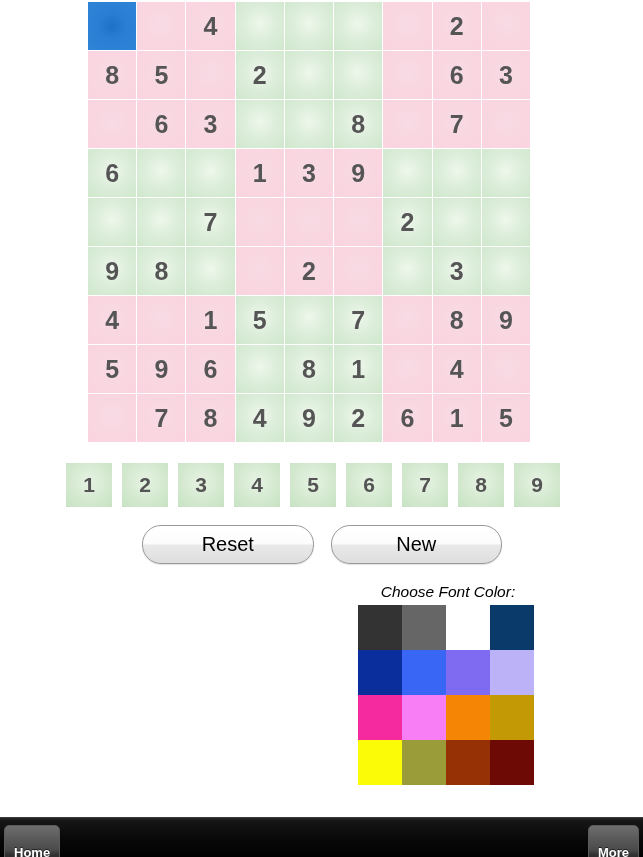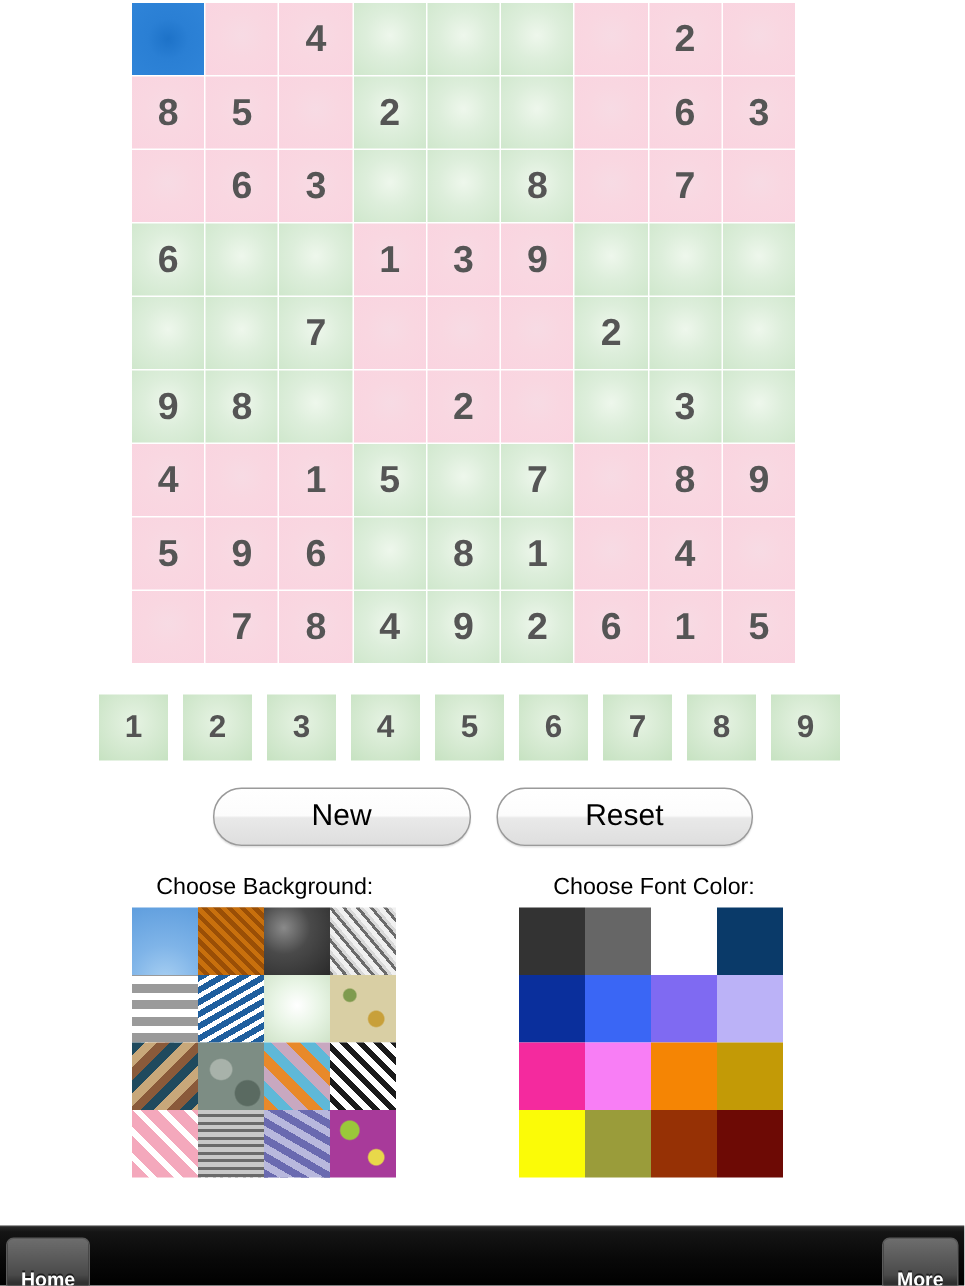--- a/index.html
+++ b/index.html
@@ -72,21 +72,21 @@
     border: 1px solid #9a9a9a;
     border-radius: 19px;
     background: linear-gradient(to bottom, #ffffff 0%, #fcfcfc 48%, #e9e9e9 52%, #dedede 100%);
     box-shadow: 0 1px 1px rgba(0,0,0,0.12);
     user-select: none;
   }
 
   
   .chooser { position: absolute; top: 583px; }
   #bg-chooser  { left: 88px;  width: 180px; }
-  #fc-chooser  { left: 346px; width: 180px; }
+  #fc-chooser  { left: 358px; width: 180px; font-style: italic; }
   .chooser-title {
     text-align: center; font-size: 15.5px; color: #000;
     margin: 0 0 4px 0; white-space: nowrap;
   }
   #bg-chooser .chooser-title { margin-left: -3px; }
   .swatch-grid {
     display: grid;
     grid-template-columns: repeat(4, 44px);
     grid-template-rows: repeat(4, 45px);
     width: 176px;
@@ -373,45 +373,24 @@
       <div class="numkey">3</div>
       <div class="numkey">4</div>
       <div class="numkey">5</div>
       <div class="numkey">6</div>
       <div class="numkey">7</div>
       <div class="numkey">8</div>
       <div class="numkey">9</div>
     </div>
 
   <div id="actions">
+    <div class="actbtn">Reset</div>
     <div class="actbtn">New</div>
-    <div class="actbtn">Reset</div>
   </div>
 
-  <div class="chooser" id="bg-chooser">
-    <div class="chooser-title">Choose Background:</div>
-    <div class="swatch-grid" id="bg-swatches">
-        <div class="swatch" style="background: radial-gradient(circle at 50% 110%, rgb(169, 208, 242) 0%, rgb(127, 180, 232) 45%, rgb(95, 158, 222) 100%);"></div>
-        <div class="swatch" style="background: repeating-linear-gradient(45deg, rgb(200, 112, 13) 0px, rgb(200, 112, 13) 3px, rgb(154, 79, 6) 3px, rgb(154, 79, 6) 6px), radial-gradient(circle, rgb(224, 138, 33), rgb(154, 79, 6));"></div>
-        <div class="swatch" style="background: radial-gradient(circle at 30% 30%, rgb(138, 138, 138) 0%, rgb(74, 74, 74) 40%, rgb(42, 42, 42) 100%);"></div>
-        <div class="swatch" style="background: repeating-linear-gradient(50deg, rgb(107, 107, 107) 0px, rgb(107, 107, 107) 2px, rgb(216, 216, 216) 2px, rgb(216, 216, 216) 4px, rgb(240, 240, 240) 4px, rgb(240, 240, 240) 7px);"></div>
-        <div class="swatch" style="background: repeating-linear-gradient(0deg, rgb(154, 154, 154) 0px, rgb(154, 154, 154) 6px, rgb(255, 255, 255) 6px, rgb(255, 255, 255) 11px), repeating-linear-gradient(90deg, rgb(125, 125, 125) 0px, rgb(125, 125, 125) 6px, transparent 6px, transparent 11px);"></div>
-        <div class="swatch" style="background: repeating-linear-gradient(150deg, rgb(31, 95, 158) 0px, rgb(31, 95, 158) 4px, rgb(255, 255, 255) 4px, rgb(255, 255, 255) 7px), repeating-linear-gradient(30deg, rgb(45, 118, 189) 0px, rgb(45, 118, 189) 4px, transparent 4px, transparent 7px);"></div>
-        <div class="swatch" style="background: radial-gradient(circle at 50% 45%, rgb(255, 255, 255) 0%, rgb(233, 245, 230) 45%, rgb(207, 227, 200) 100%);"></div>
-        <div class="swatch" style="background: radial-gradient(circle at 70% 65%, rgb(200, 160, 58) 0px, rgb(200, 160, 58) 5px, transparent 6px), radial-gradient(circle at 30% 30%, rgb(127, 155, 78) 0px, rgb(127, 155, 78) 4px, transparent 5px), linear-gradient(rgb(217, 207, 164), rgb(217, 207, 164));"></div>
-        <div class="swatch" style="background: repeating-linear-gradient(135deg, rgb(31, 74, 94) 0px, rgb(31, 74, 94) 6px, rgb(200, 168, 122) 6px, rgb(200, 168, 122) 12px, rgb(138, 90, 58) 12px, rgb(138, 90, 58) 18px);"></div>
-        <div class="swatch" style="background: radial-gradient(at 35% 40%, rgb(168, 178, 170) 0px, rgb(168, 178, 170) 7px, transparent 8px), radial-gradient(at 75% 75%, rgb(90, 106, 97) 0px, rgb(90, 106, 97) 8px, transparent 9px), linear-gradient(rgb(125, 141, 132), rgb(125, 141, 132));"></div>
-        <div class="swatch" style="background: repeating-linear-gradient(45deg, rgb(232, 137, 42) 0px, rgb(232, 137, 42) 7px, rgb(95, 184, 216) 7px, rgb(95, 184, 216) 14px, rgb(200, 168, 192) 14px, rgb(200, 168, 192) 21px);"></div>
-        <div class="swatch" style="background: repeating-linear-gradient(45deg, rgb(255, 255, 255) 0px, rgb(255, 255, 255) 4px, rgb(26, 26, 26) 4px, rgb(26, 26, 26) 8px), repeating-linear-gradient(-45deg, rgb(216, 216, 216) 0px, rgb(216, 216, 216) 4px, transparent 4px, transparent 8px);"></div>
-        <div class="swatch" style="background: repeating-linear-gradient(45deg, rgb(244, 168, 188) 0px, rgb(244, 168, 188) 8px, rgb(255, 255, 255) 8px, rgb(255, 255, 255) 12px), radial-gradient(circle, rgb(232, 105, 127) 0px, rgb(232, 105, 127) 4px, transparent 5px);"></div>
-        <div class="swatch" style="background: repeating-linear-gradient(0deg, rgb(106, 106, 106) 0px, rgb(106, 106, 106) 2px, rgb(200, 200, 200) 2px, rgb(200, 200, 200) 5px), repeating-linear-gradient(90deg, rgb(106, 106, 106) 0px, rgb(106, 106, 106) 2px, transparent 2px, transparent 5px);"></div>
-        <div class="swatch" style="background: repeating-linear-gradient(30deg, rgb(106, 106, 176) 0px, rgb(106, 106, 176) 5px, rgb(184, 184, 221) 5px, rgb(184, 184, 221) 10px), repeating-linear-gradient(-60deg, rgb(63, 63, 138) 0px, rgb(63, 63, 138) 5px, transparent 5px, transparent 12px);"></div>
-        <div class="swatch" style="background: radial-gradient(circle at 30% 30%, rgb(154, 200, 58) 0px, rgb(154, 200, 58) 6px, transparent 7px), radial-gradient(circle at 70% 70%, rgb(232, 216, 74) 0px, rgb(232, 216, 74) 5px, transparent 6px), linear-gradient(rgb(168, 58, 154), rgb(168, 58, 154));"></div>
-      </div>
-  </div>
 
   <div class="chooser" id="fc-chooser">
     <div class="chooser-title">Choose Font Color:</div>
     <div class="swatch-grid" id="fc-swatches">
         <div class="color-swatch" style="background: rgb(51, 51, 51);"></div>
         <div class="color-swatch" style="background: rgb(102, 102, 102);"></div>
         <div class="color-swatch" style="background: rgb(255, 255, 255);"></div>
         <div class="color-swatch" style="background: rgb(10, 58, 105);"></div>
         <div class="color-swatch" style="background: rgb(10, 47, 156);"></div>
         <div class="color-swatch" style="background: rgb(58, 102, 245);"></div>

